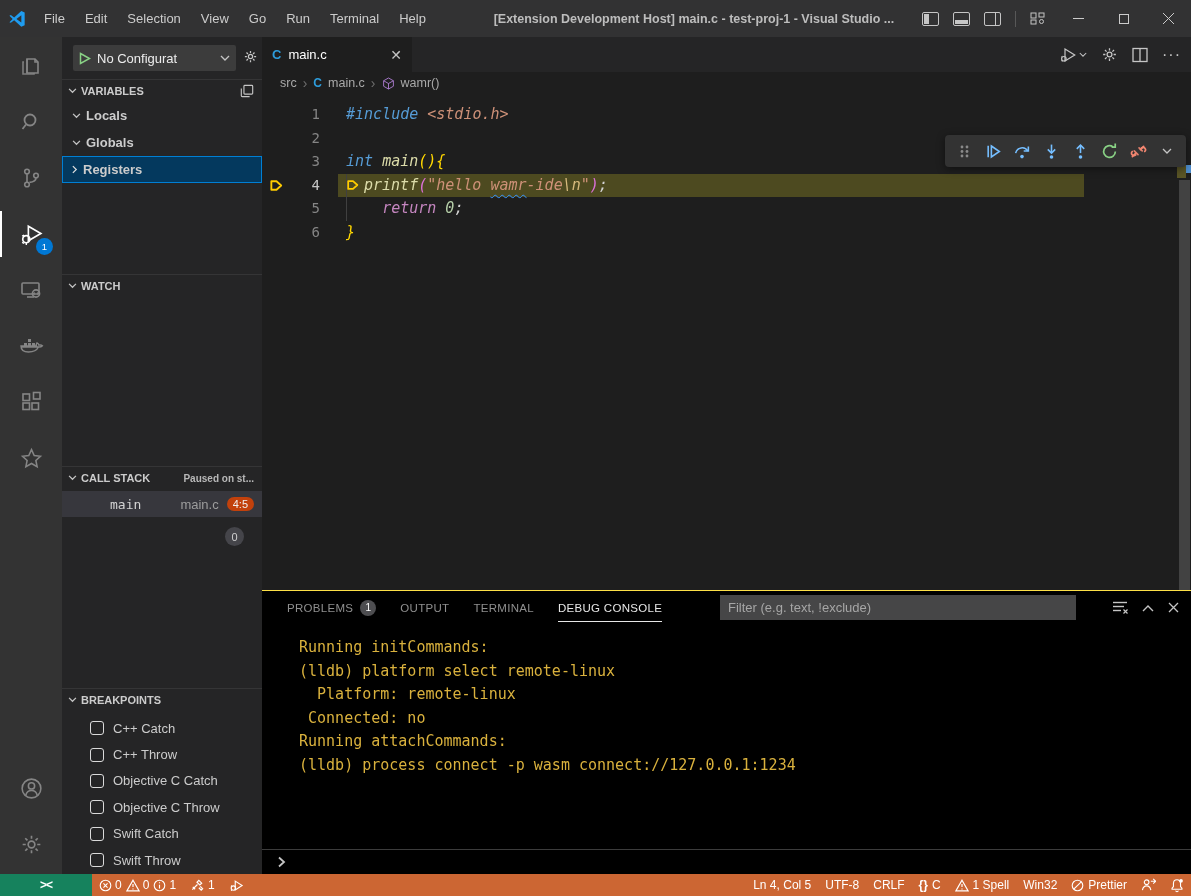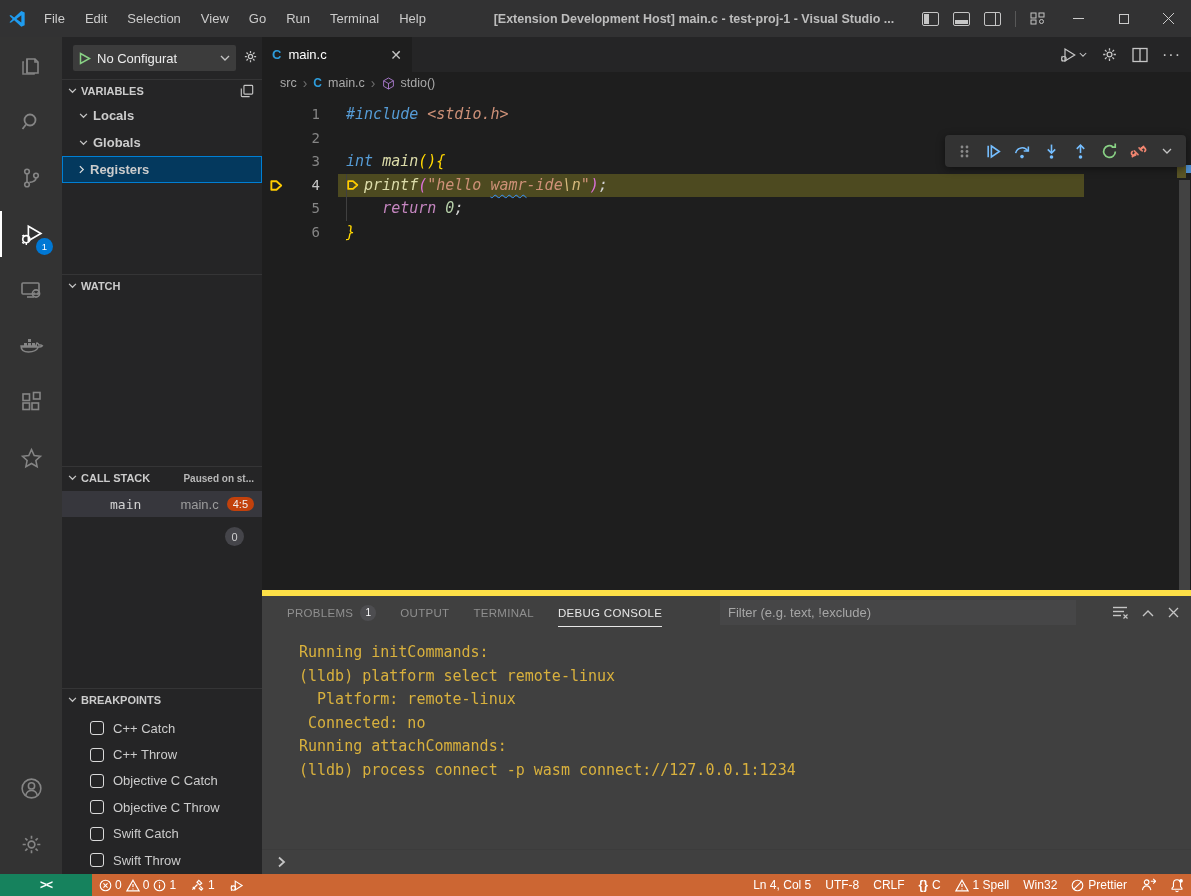--- a/index.html
+++ b/index.html
@@ -43,21 +43,21 @@
   
   .sidebar{width:200px;background:#252526;position:relative;flex:0 0 200px;font-size:13px;}
   .debug-bar{position:absolute;top:8px;left:11px;right:26px;height:26px;background:#3c3c3c;border-radius:2px;
              display:flex;align-items:center;padding:0 6px;gap:6px;}
   .debug-bar .cfg-label{flex:1;color:#ededed;white-space:nowrap;overflow:hidden;}
   .side-gear{position:absolute;top:12px;right:4px;color:#c5c5c5;}
   .sec{position:absolute;left:0;right:0;border-top:1px solid rgba(128,128,128,.18);}
   .sec-header{height:22px;display:flex;align-items:center;gap:4px;padding:0 8px 0 6px;
               font-size:11px;font-weight:bold;color:#cccccc;}
   .sec-status{margin-left:auto;font-size:10px;color:#b8b8b8;white-space:nowrap;}
-  .tree-row{height:27px;display:flex;align-items:center;gap:5px;padding-left:17px;font-weight:bold;color:#cccccc;position:relative;}
+  .tree-row{height:27px;display:flex;align-items:center;gap:5px;padding-left:10px;font-weight:bold;color:#cccccc;position:relative;}
   .tree-row .chev{color:#c5c5c5;}
   .tree-row.selected{background:var(--select_bg);outline:1px solid var(--select_border);outline-offset:-1px;}
   .hdr-action{margin-left:auto;color:#c5c5c5;}
   .frame-row{height:26px;background:#37373d;display:flex;align-items:center;padding:0 8px 0 48px;gap:8px;}
   .frame-name{font-family:"DejaVu Sans Mono",monospace;font-size:13px;color:#d4d4d4;}
   .frame-file{margin-left:auto;color:#9d9d9d;}
   .pos-badge{background:#c2410c;color:#f0f0f0;border-radius:9px;padding:1px 6px;font-size:11px;}
   .zero-badge{position:absolute;right:18px;top:60px;width:19px;height:19px;border-radius:50%;background:#45454a;
               color:#cfcfcf;font-size:11px;display:flex;align-items:center;justify-content:center;}
   .bp-row{height:26.4px;display:flex;align-items:center;padding-left:28px;color:#cccccc;}
@@ -91,21 +91,21 @@
   .scrollbar{position:absolute;top:0;right:0;width:14px;bottom:0;}
   .scroll-thumb{position:absolute;top:86px;bottom:0;left:2px;right:1px;background:#424242;}
   .ov-olive{position:absolute;top:71px;right:5px;width:9px;height:13px;background:#5a5526;}
   .ov-blue{position:absolute;top:71px;right:0;width:5px;height:8px;background:#4f8fd0;}
 
   .debug-toolbar{position:absolute;top:41px;right:5px;height:32px;background:#333333;border-radius:4px;
                  box-shadow:0 2px 8px rgba(0,0,0,.45);display:flex;align-items:center;gap:7px;padding:0 8px;z-index:5;}
   .dt-btn{width:22px;height:22px;display:flex;align-items:center;justify-content:center;}
 
   
-  .panel{flex:0 0 284px;border-top:6px solid #fde047;background:#404040;display:flex;flex-direction:column;position:relative;}
+  .panel{flex:0 0 284px;border-top:1px solid #fde047;background:#000000;display:flex;flex-direction:column;position:relative;}
   .panel-header{height:33px;display:flex;align-items:center;padding:0 12px 0 25px;gap:24px;flex:0 0 33px;}
   .ptab{font-size:11.5px;letter-spacing:.3px;color:#8f8f8f;display:flex;align-items:center;gap:7px;height:100%;}
   .ptab.active{color:#e7e7e7;}
   .ptab.active .ptab-label{border-bottom:1px solid #e7e7e7;padding:9px 0 7px;}
   .ptab-badge{width:16px;height:16px;border-radius:50%;background:#4d4d50;color:#fff;font-size:10px;
               display:flex;align-items:center;justify-content:center;}
   .panel-filter{margin-left:auto;width:356px;height:25px;background:#464647;border:none;color:#cccccc;
                 padding:0 8px;font-size:13px;font-family:"Liberation Sans",sans-serif;}
   .panel-filter::placeholder{color:#a6a6a6;}
   .panel-icons{display:flex;align-items:center;gap:14px;margin-left:12px;color:#c5c5c5;}
@@ -414,21 +414,21 @@
 
       <div class="breadcrumbs">
         <span>src</span>
         <span class="bc-sep">›</span>
         <span class="c-badge" style="font-size:12px;">C</span>
         <span>main.c</span>
         <span class="bc-sep">›</span>
         <svg width="13" height="13" viewBox="0 0 16 16">
             <path d="M8 1.2 14 4.6v6.8L8 14.8 2 11.4V4.6z M2 4.6 8 8l6-3.4 M8 8v6.8" fill="none" stroke="#b180d7" stroke-width="1.1"></path>
           </svg>
-        <span>stdio()</span>
+        <span>wamr()</span>
       </div>
 
       <div class="code-area">
         <div class="line-highlight"></div>
         <div class="indent-guide"></div>
 
         <div class="code-line">
           <span class="glyph"></span>
           <span class="lnum">1</span>
           <span class="ltext"><span class="c-kw">#include</span><span class="c-pln"> </span><span class="c-str">&lt;stdio.h&gt;</span></span>

